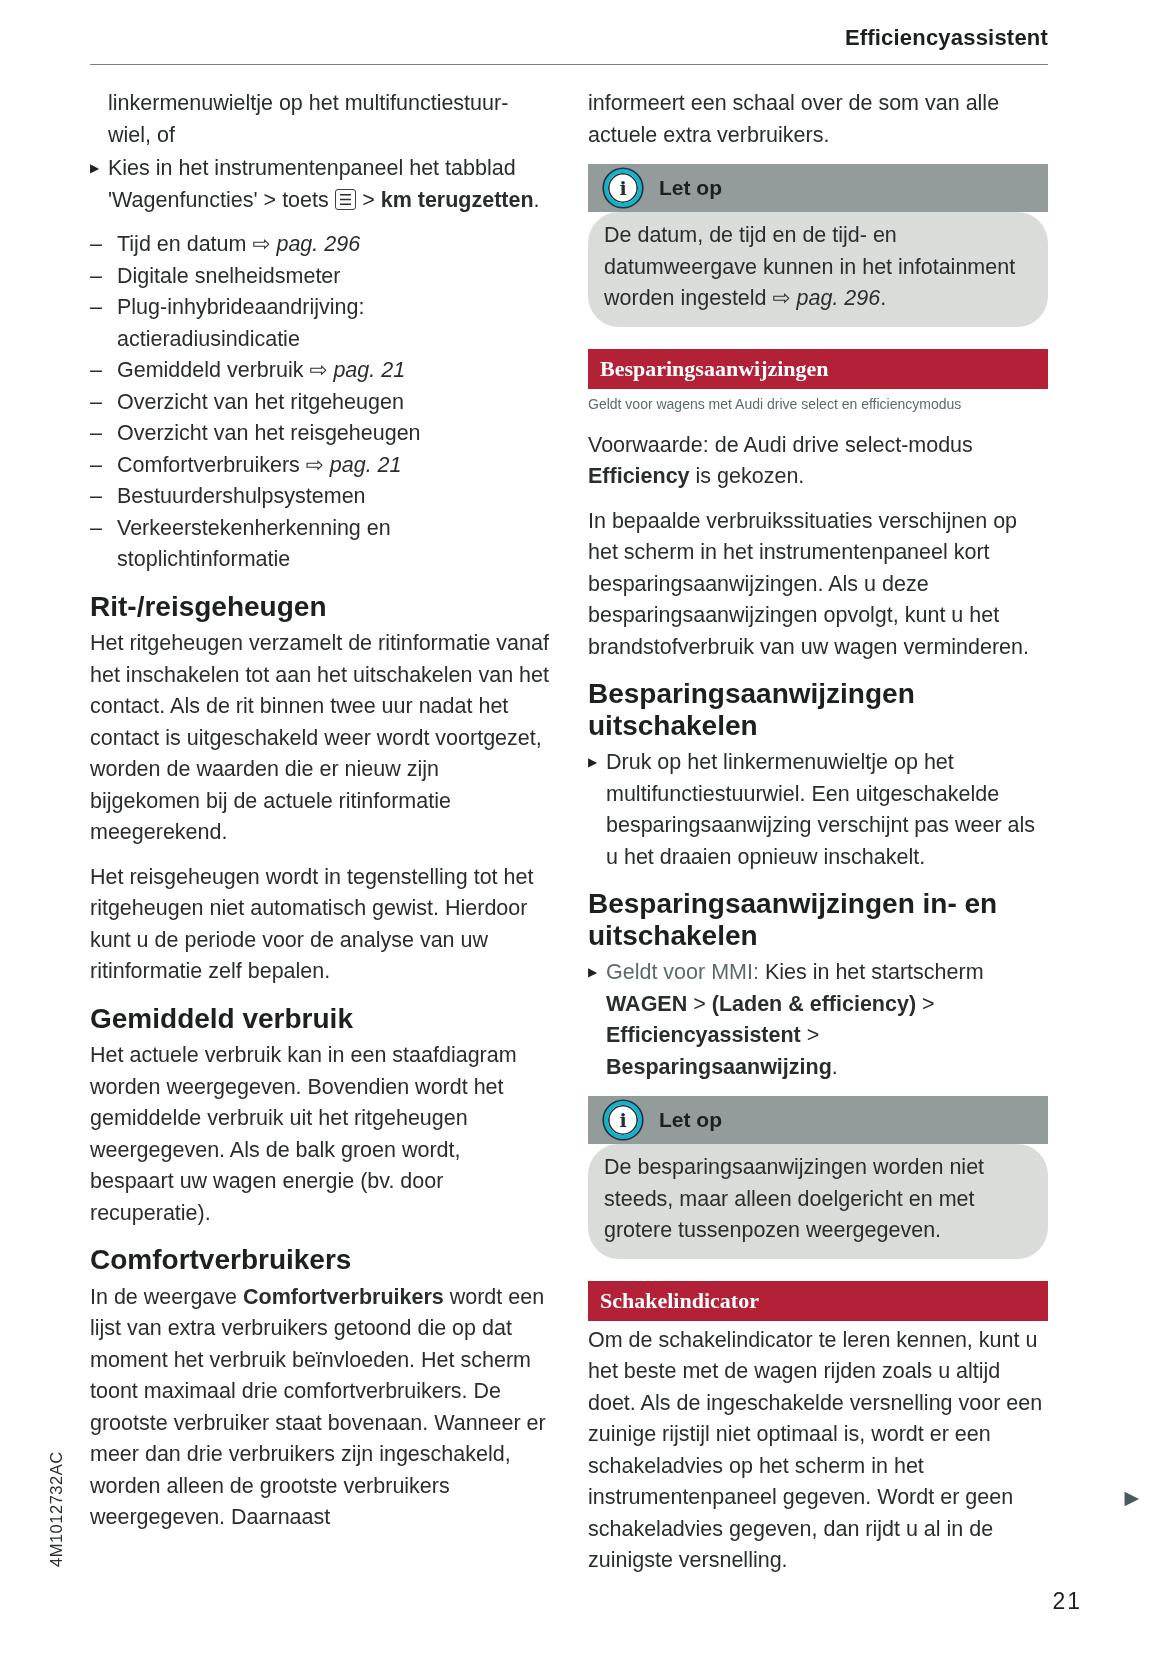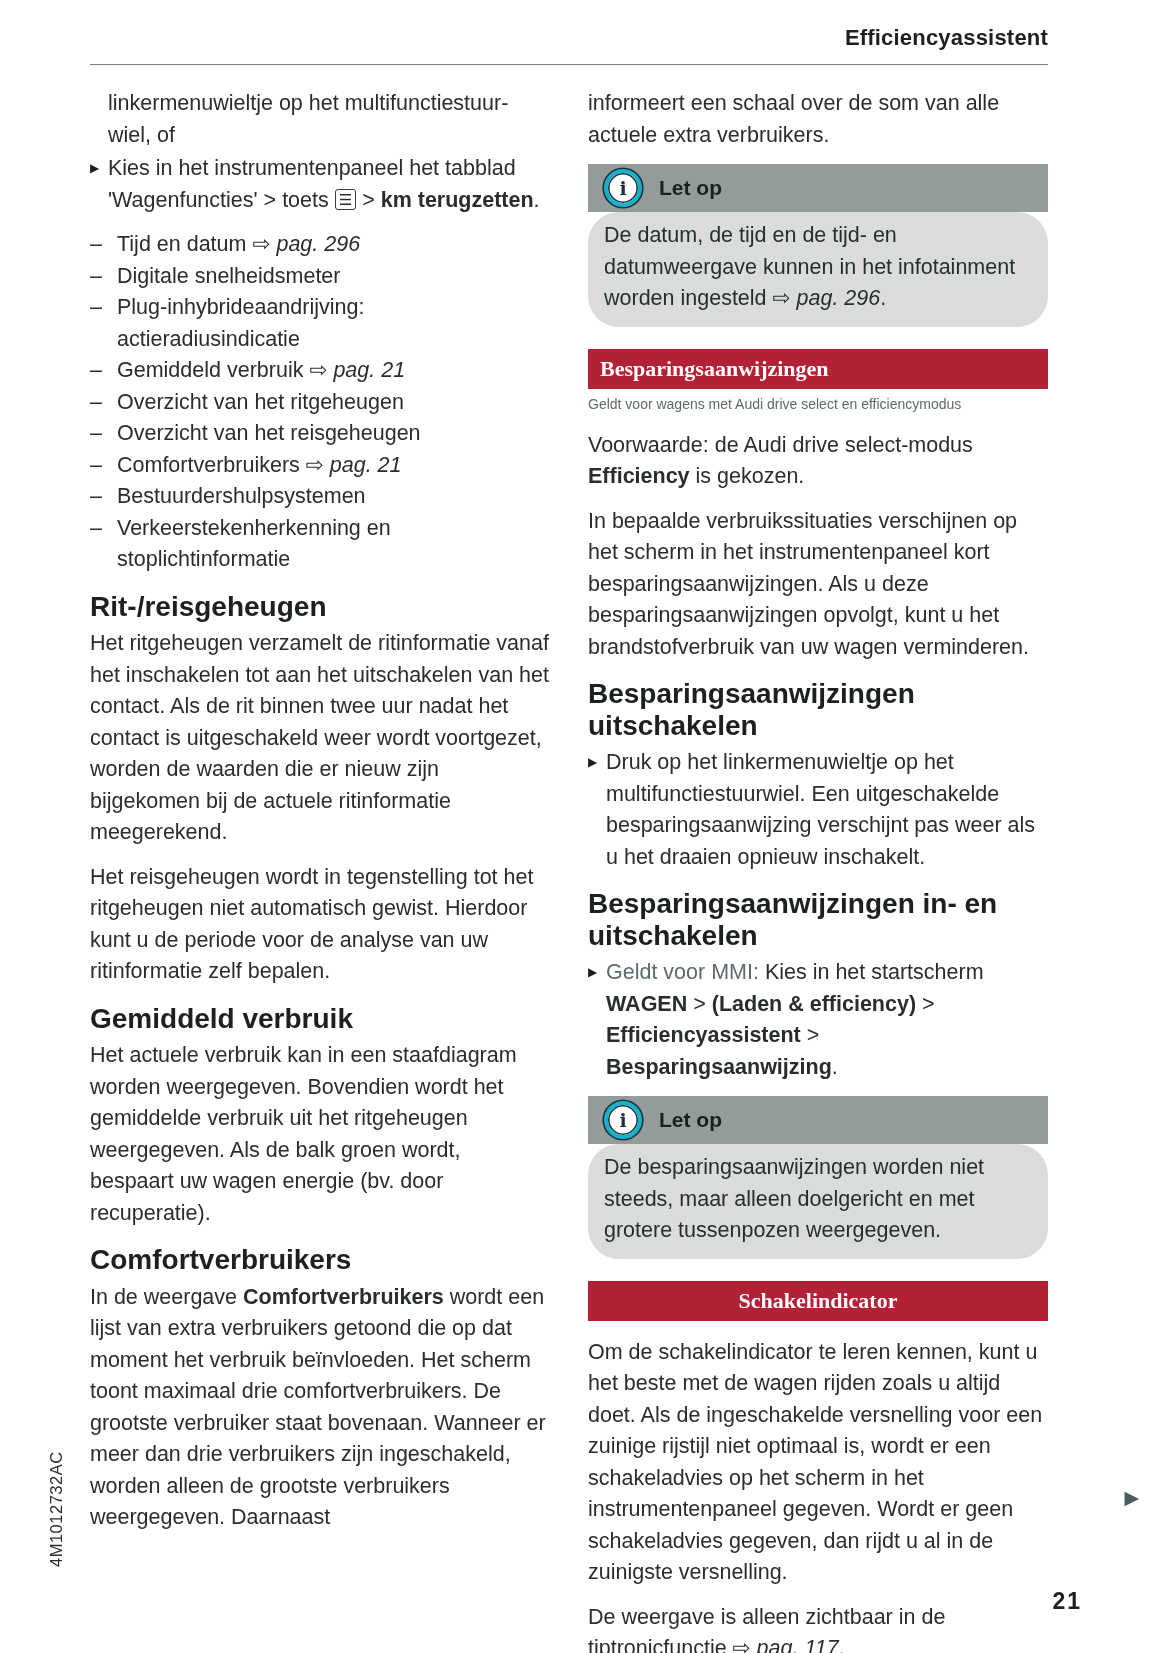--- a/index.html
+++ b/index.html
@@ -32,32 +32,32 @@
   
   .seg-b{font-weight:bold;}
   .seg-i{font-style:italic;}
   .seg-teal{color:#5d6a6c;}
   .seg-key{display:inline-block;border:1.5px solid #3a3e3e;border-radius:3px;
     padding:0 3px;font-size:15px;line-height:19px;vertical-align:2px;}
   
   .banner{background:#b32136;color:#ffffff;font-weight:bold;font-size:22px;
     line-height:40px;height:40px;padding:0 12px;margin:8px 0 0 0;font-family:Liberation Serif, serif;}
   .banner-sub{font-size:14px;line-height:20px;color:#5d6a6c;margin:5px 0 16px 0;}
-  .banner-space{margin-bottom:16px;text-align:center;}
+  .banner-space{margin-bottom:4px;}
   
   .notebox{margin:10px 0 22px 0;}
   .notebox-head{background:#949b9b;height:48px;display:flex;align-items:center;padding:0 16px;}
   .info-icon{flex:none;width:30px;height:30px;border-radius:50%;background:#ffffff;
     border:4px solid #17b2c9;box-shadow:0 0 0 1.6px #20303a, inset 0 0 0 1.6px #20303a;
     display:flex;align-items:center;justify-content:center;
     font-family:"DejaVu Serif",serif;font-weight:bold;font-size:19px;color:#20303a;line-height:1;}
   .notebox-title{font-weight:bold;font-size:21px;color:#1d2020;margin-left:17px;}
   .notebox-body{background:#dadcda;padding:8px 16px 12px 16px;border-radius:31px;}
   
-  .page-number{position:absolute;right:83px;top:1586px;font-weight:bold;
+  .page-number{position:absolute;right:83px;top:1586px;font-weight:normal;
     font-size:23px;letter-spacing:2px;color:#1d2020;}
   .doc-code{position:absolute;left:41px;top:1567px;transform:rotate(-90deg);
     transform-origin:0 0;font-size:16.5px;letter-spacing:.5px;color:#2a2e2e;white-space:nowrap;}
   .cont-arrow{position:absolute;right:26px;top:1482px;font-size:19px;color:#4a5a5e;}
 </style>
 </head>
 <body>
 
 <div class="page">
 
@@ -160,21 +160,20 @@
         <div class="notebox-head">
           <span class="info-icon">i</span>
           <span class="notebox-title">Let op</span>
         </div>
         <div class="notebox-body"><span>De besparingsaanwijzingen worden niet steeds, maar alleen doelgericht en met grotere tussenpozen weergegeven.</span></div>
       </div>
 
       <div class="banner banner-space">Schakelindicator</div>
 
       <p>Om de schakelindicator te leren kennen, kunt u het beste met de wagen rijden zoals u altijd doet. Als de ingeschakelde versnelling voor een zuinige rijstijl niet optimaal is, wordt er een schakeladvies op het scherm in het instrumentenpaneel gegeven. Wordt er geen schakeladvies gegeven, dan rijdt u al in de zuinigste versnelling.</p>
-      <p><span>De weergave is alleen zichtbaar in de tiptronicfunctie </span><span>⇨ </span><span class="seg-i">pag. 117</span><span>.</span></p>
     </div>
   </div>
 
   <span class="cont-arrow">▶</span>
   <div class="page-number">21</div>
   <div class="doc-code">4M1012732AC</div>
 
 </div>
 
 </body></html>

